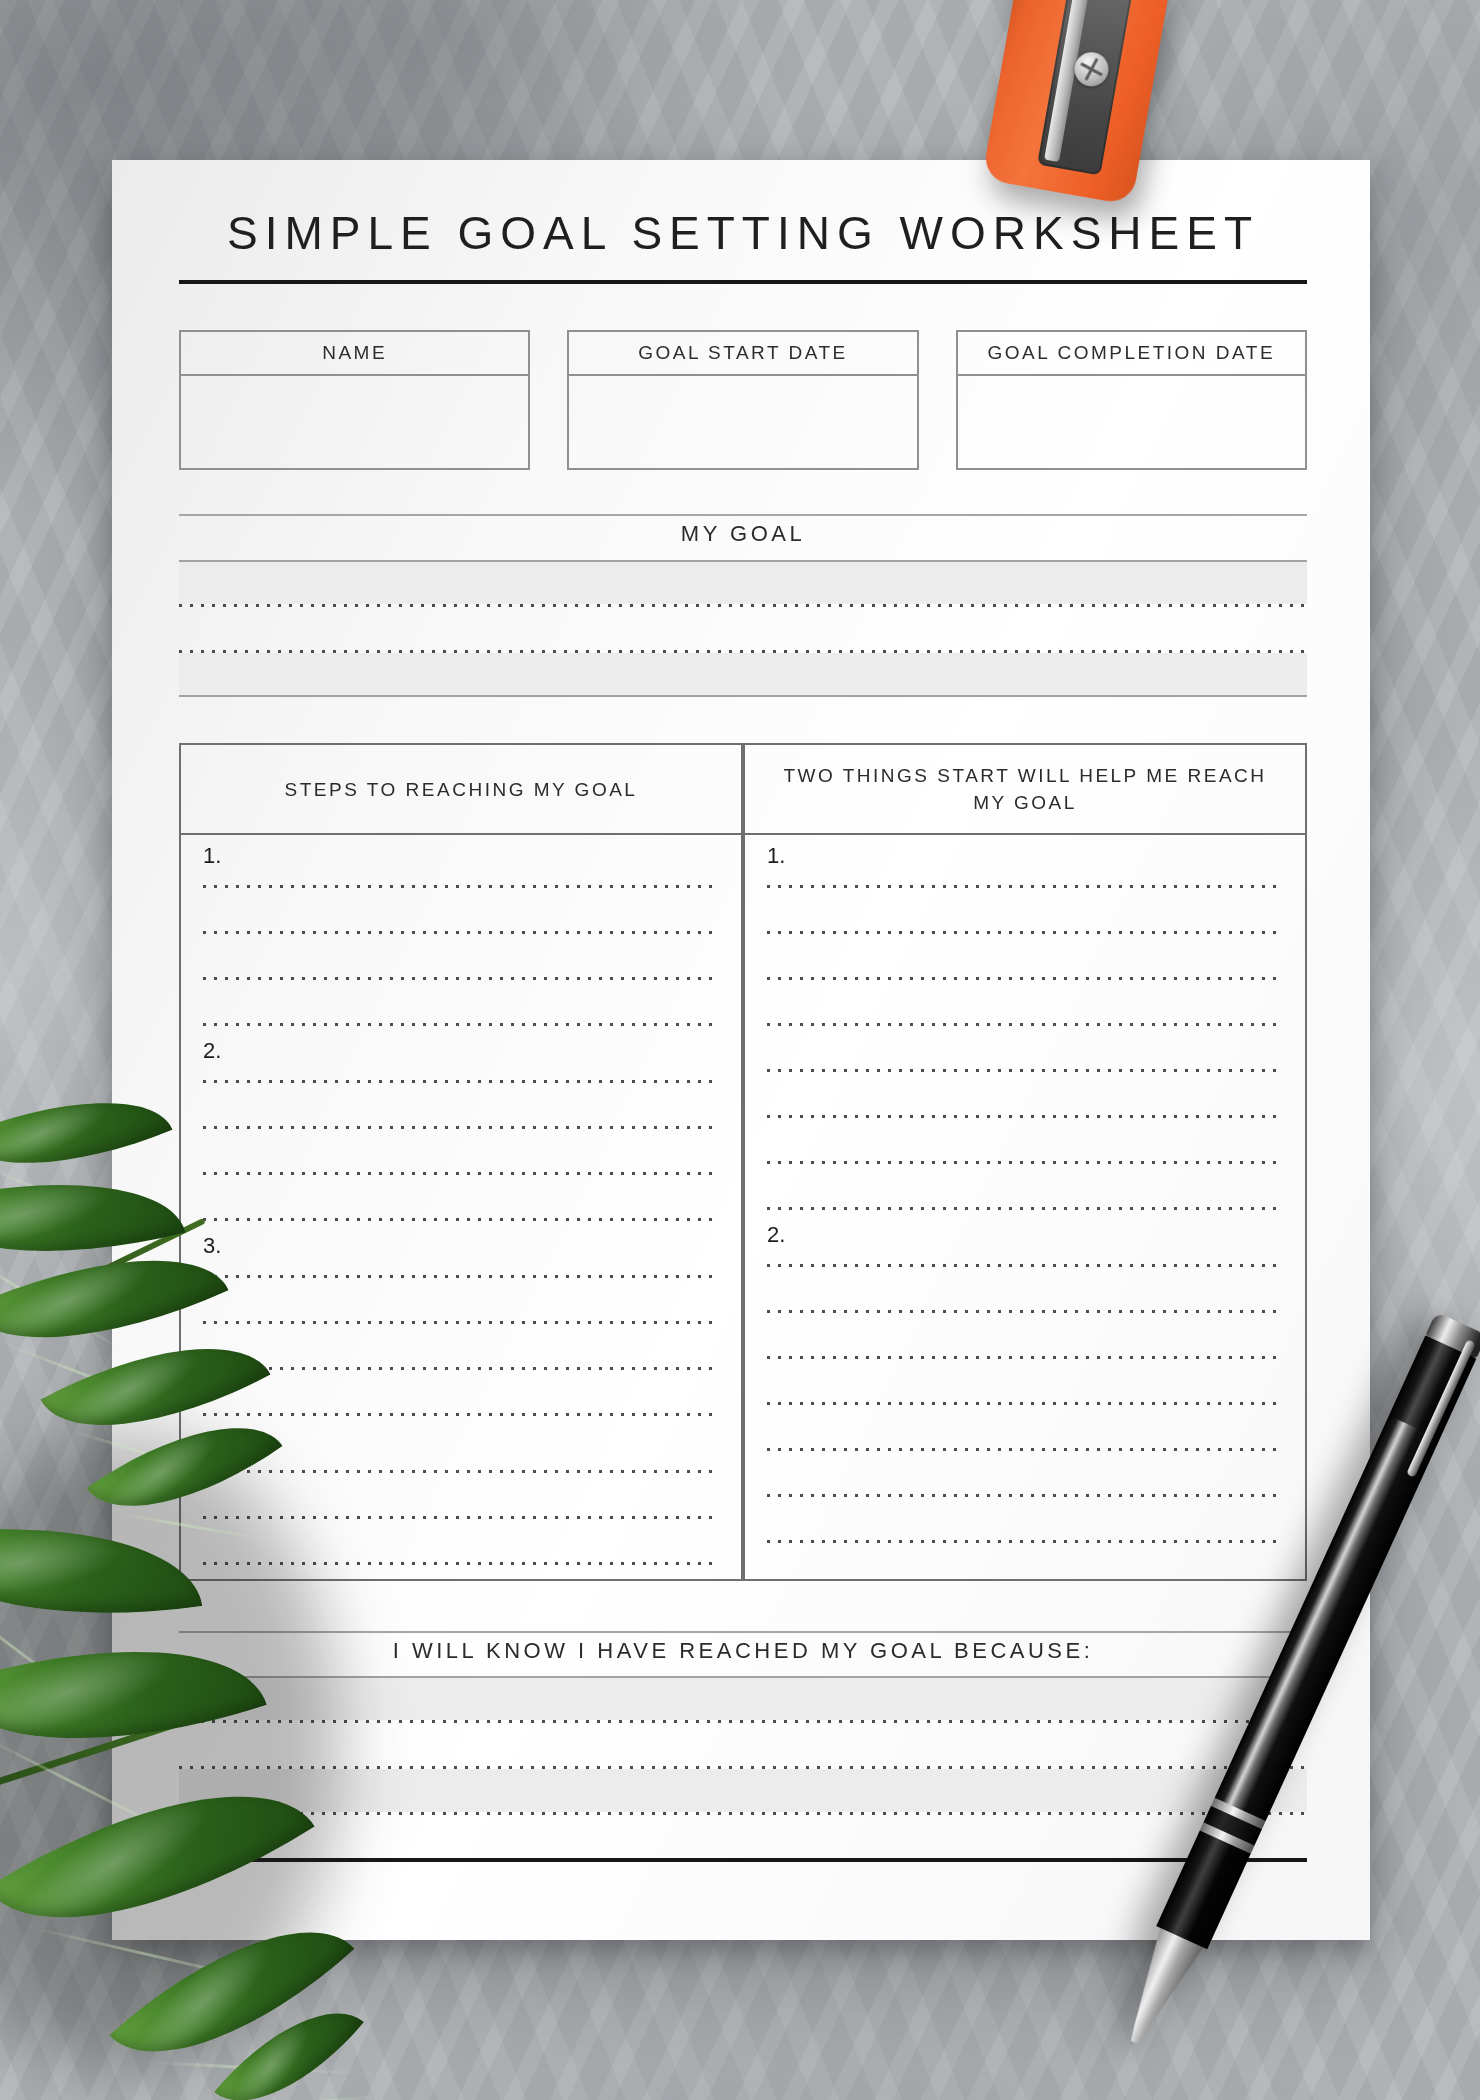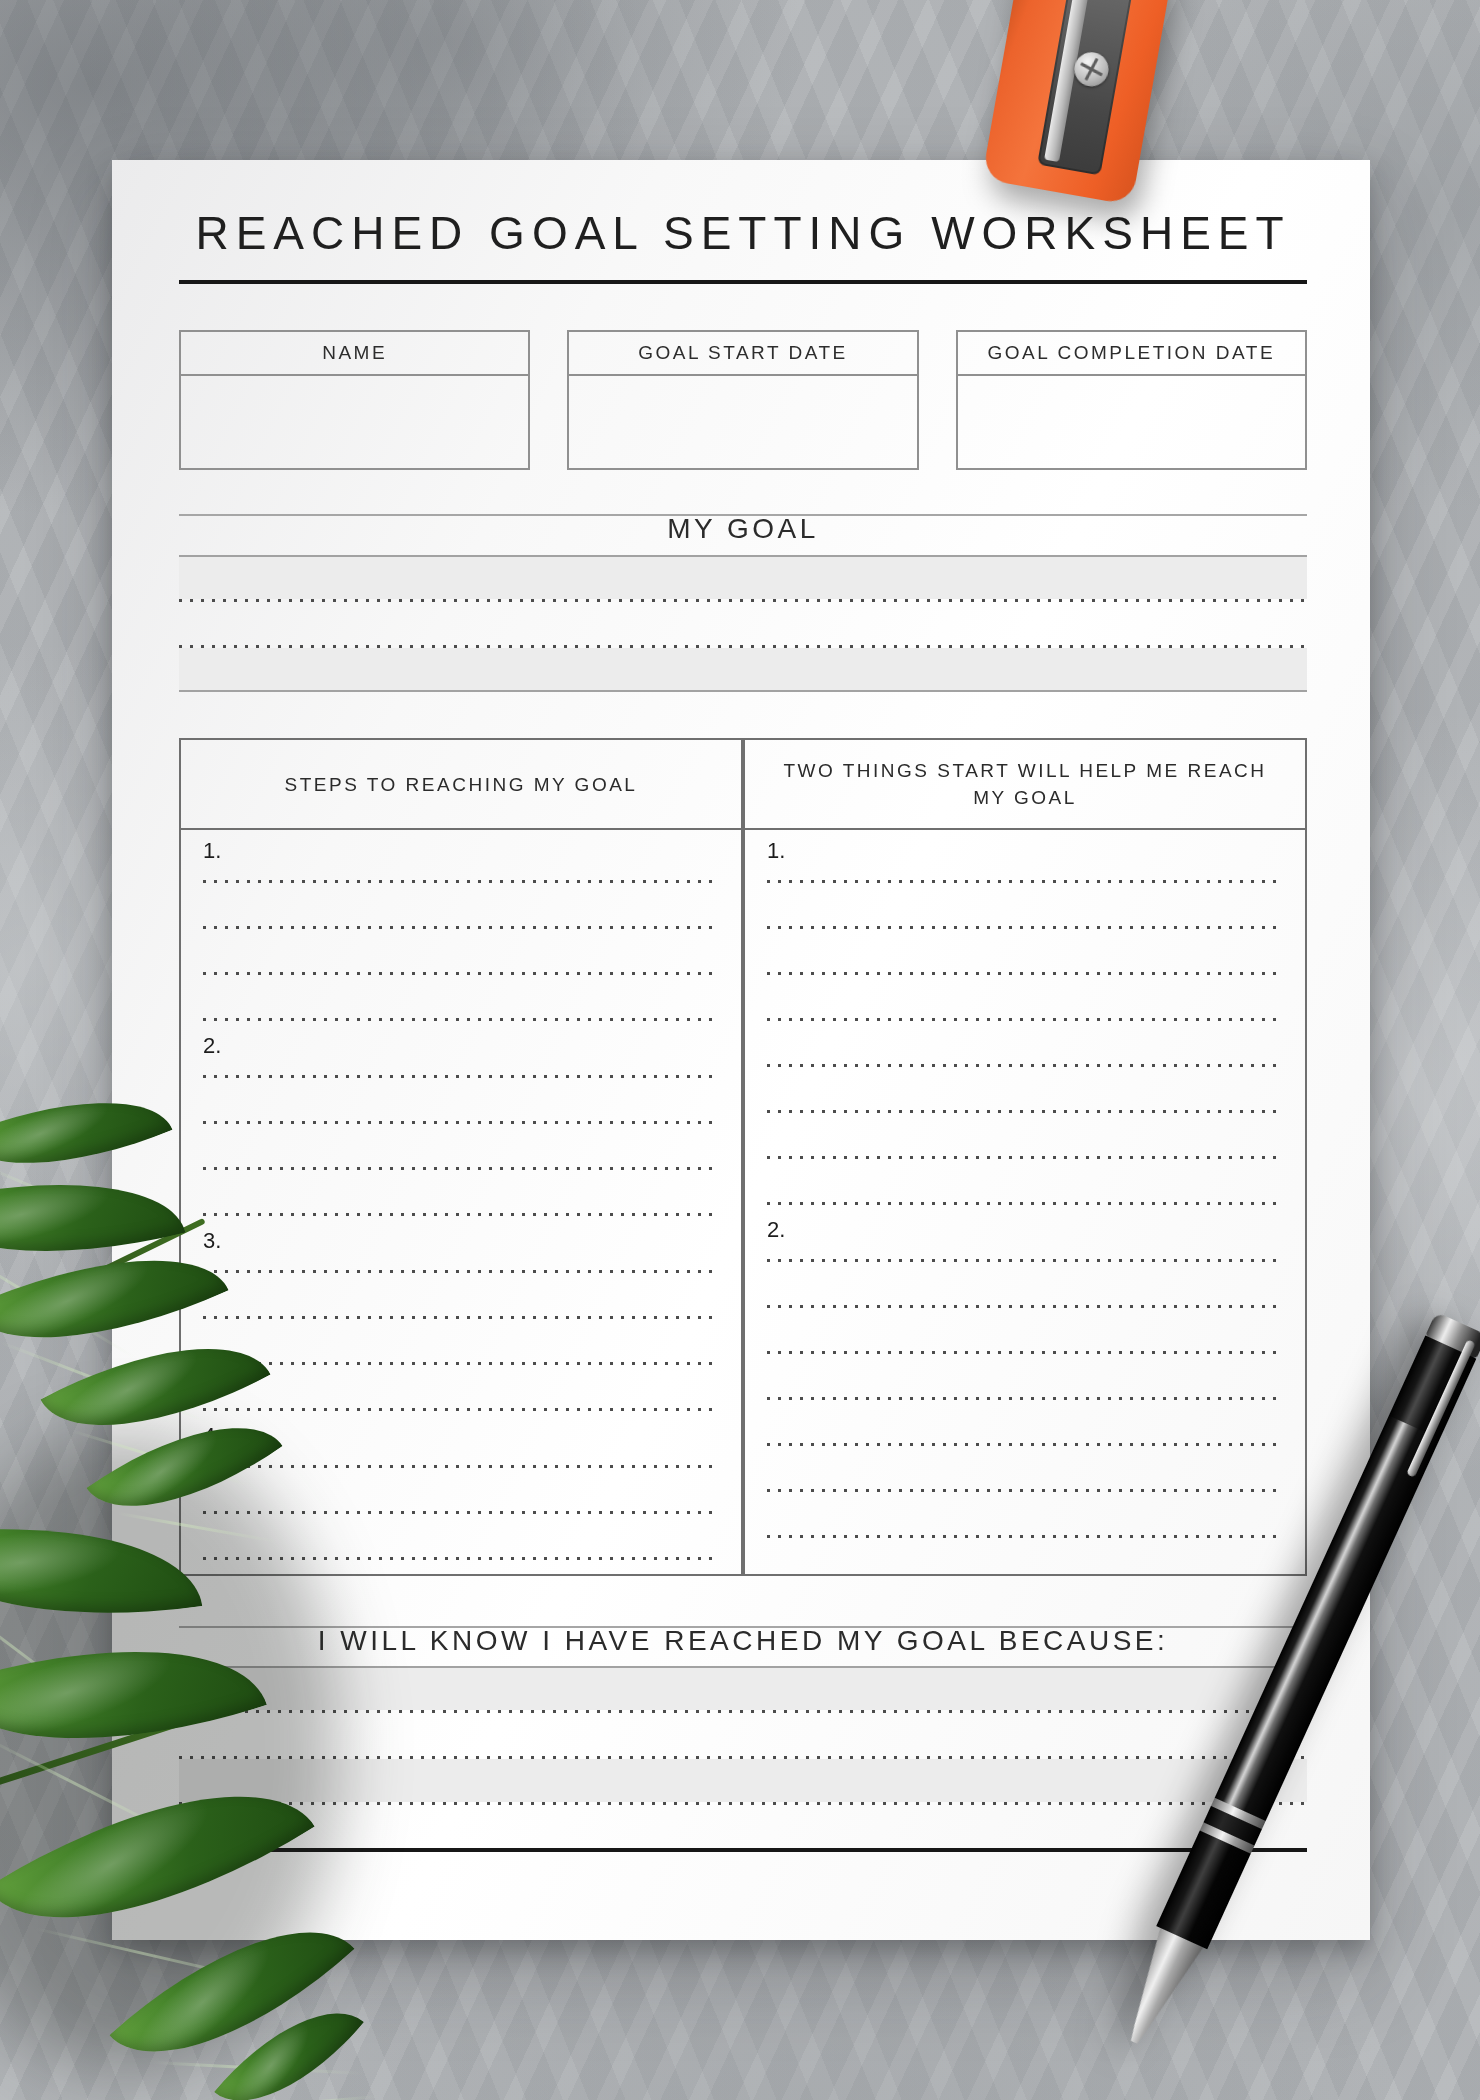--- a/index.html
+++ b/index.html
@@ -41,21 +41,21 @@
   .tbox { flex:1; border:2px solid #909090; background:transparent; }
   .tbox-head {
     height:44px; border-bottom:2px solid #909090;
     display:flex; align-items:center; justify-content:center;
     font-size:19px; letter-spacing:2.5px; color:#2d2d2d; white-space:nowrap;
   }
   .tbox-body { height:92px; }
 
   .mt44 { margin-top:44px; }
   .sec-title {
-    text-align:center; font-size:28px; line-height:26px;
+    margin-top:5px; text-align:center; font-size:22px; line-height:26px;
     letter-spacing:3.5px; color:#2b2b2b;
   }
 
   .ruled { margin-top:13px; }
   .band  { height:44px; background:#ececec; }
   .band-top { border-top:2px solid #a2a2a2; }
   .band-bot { border-bottom:2px solid #a2a2a2; }
   .gap43 { height:43px; }
   .dotline {
     height:3px;
@@ -152,21 +152,21 @@
   }
 </style>
 </head>
 <body>
 
 <div class="scene">
 
   <div class="paper">
     <div class="content">
 
-      <div class="title">REACHED GOAL SETTING WORKSHEET</div>
+      <div class="title">SIMPLE GOAL SETTING WORKSHEET</div>
       <div class="rule-thick"></div>
 
       <div class="top-boxes">
         <div class="tbox">
           <div class="tbox-head">NAME</div>
           <div class="tbox-body"></div>
         </div>
         <div class="tbox">
           <div class="tbox-head">GOAL START DATE</div>
           <div class="tbox-body"></div>

